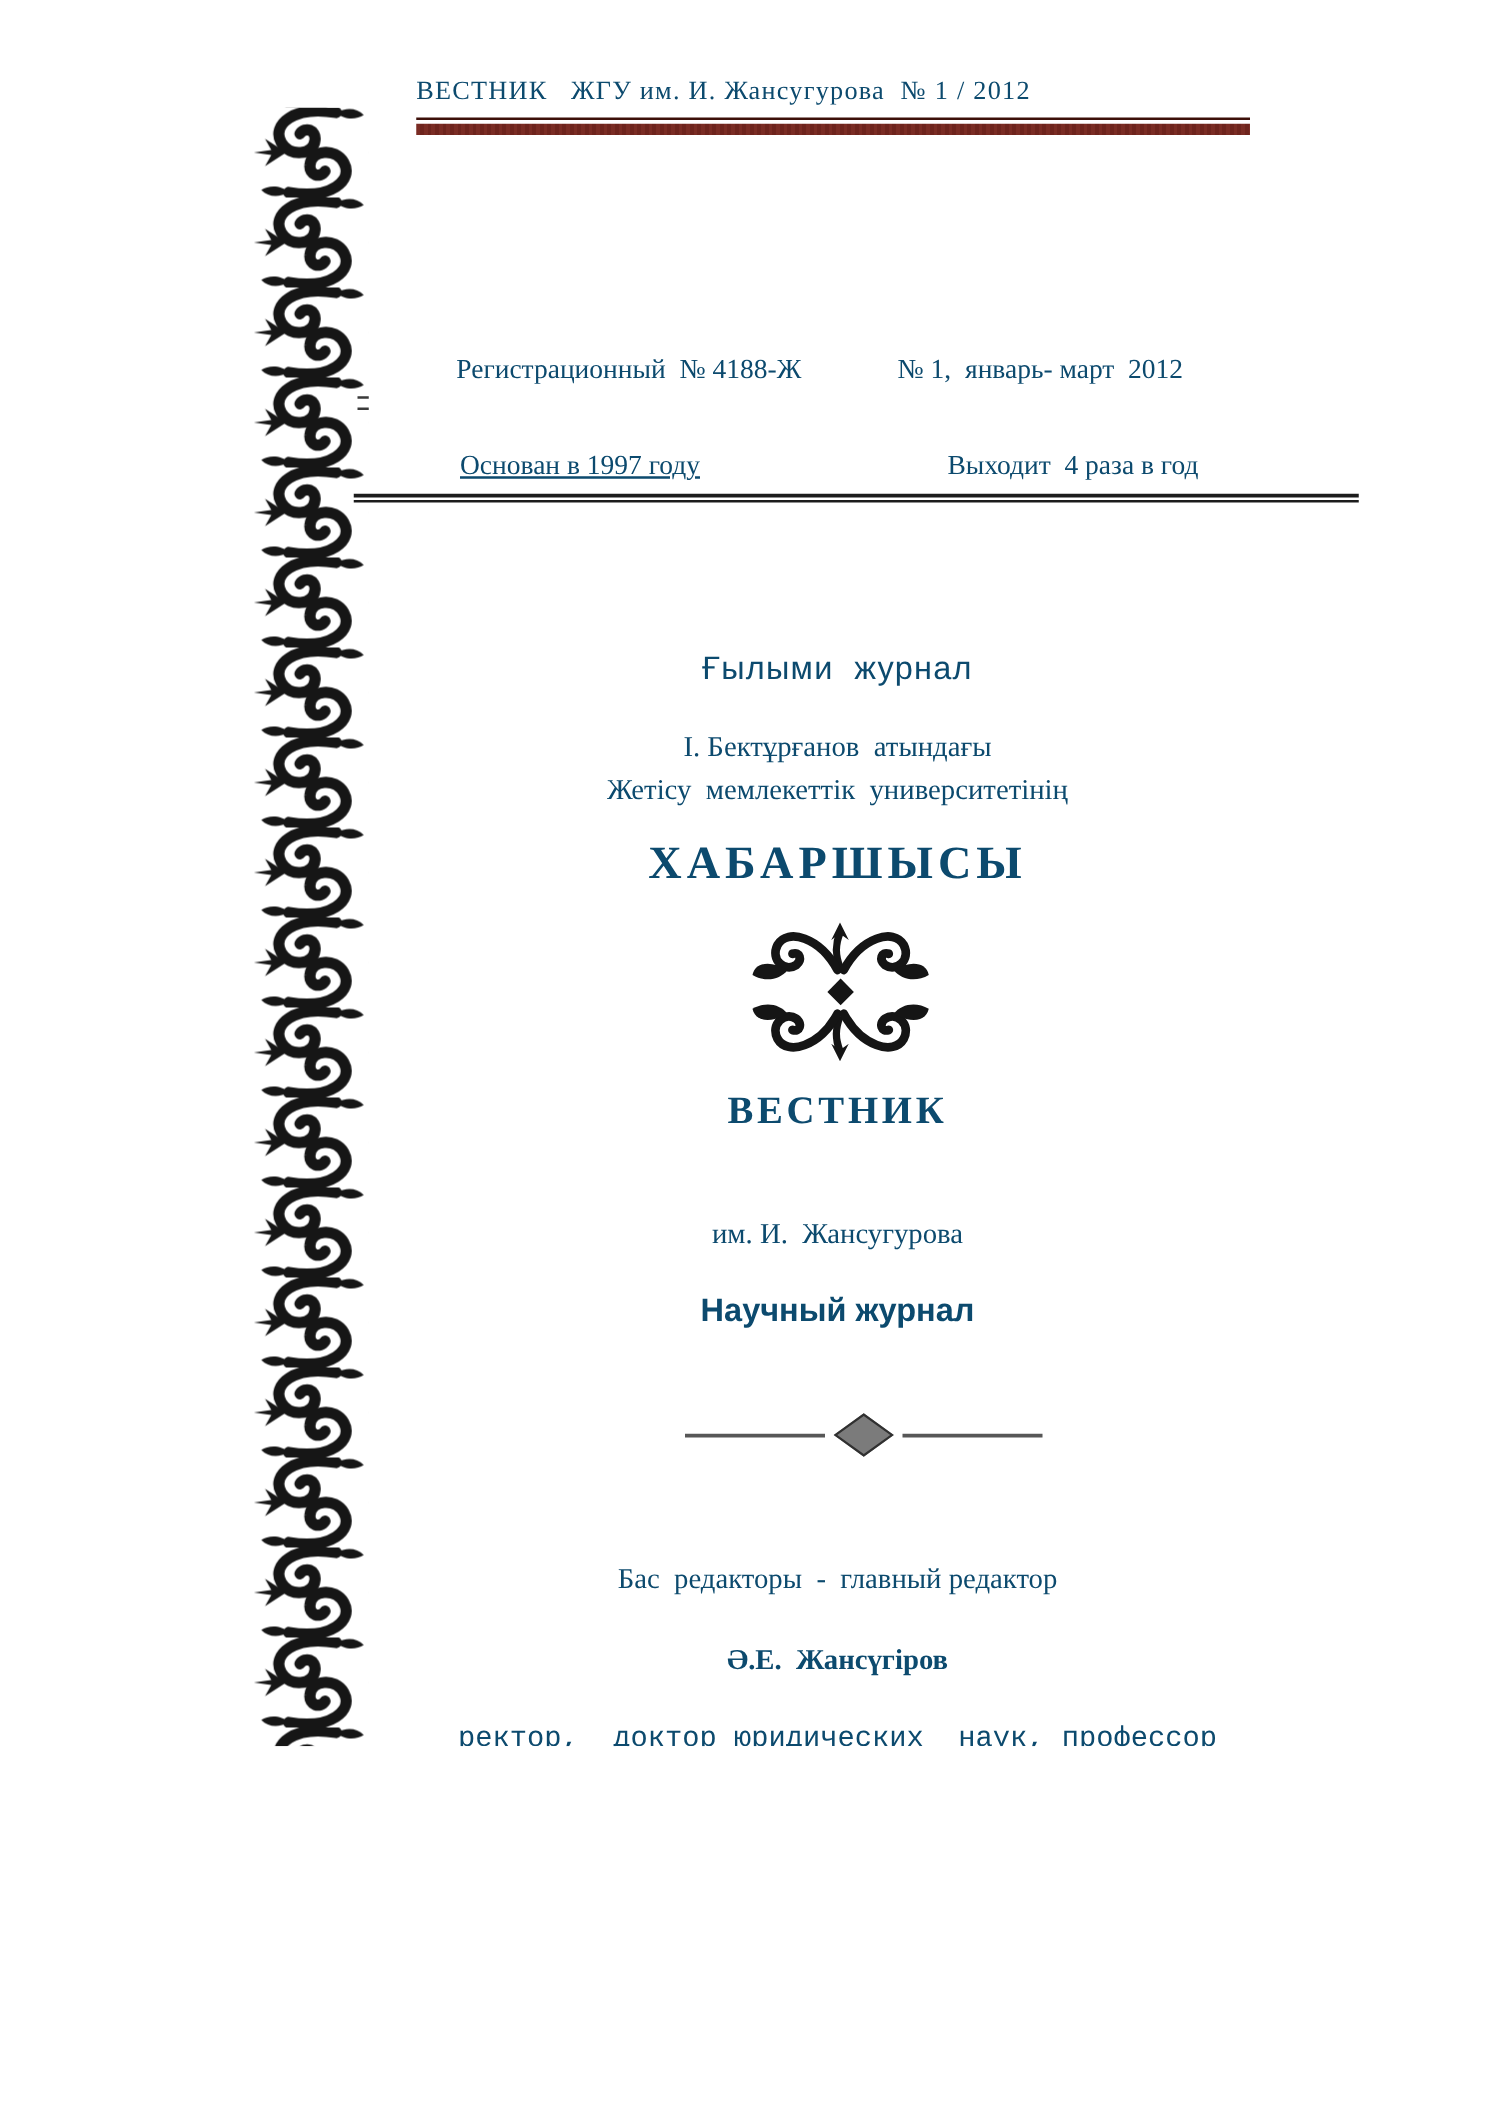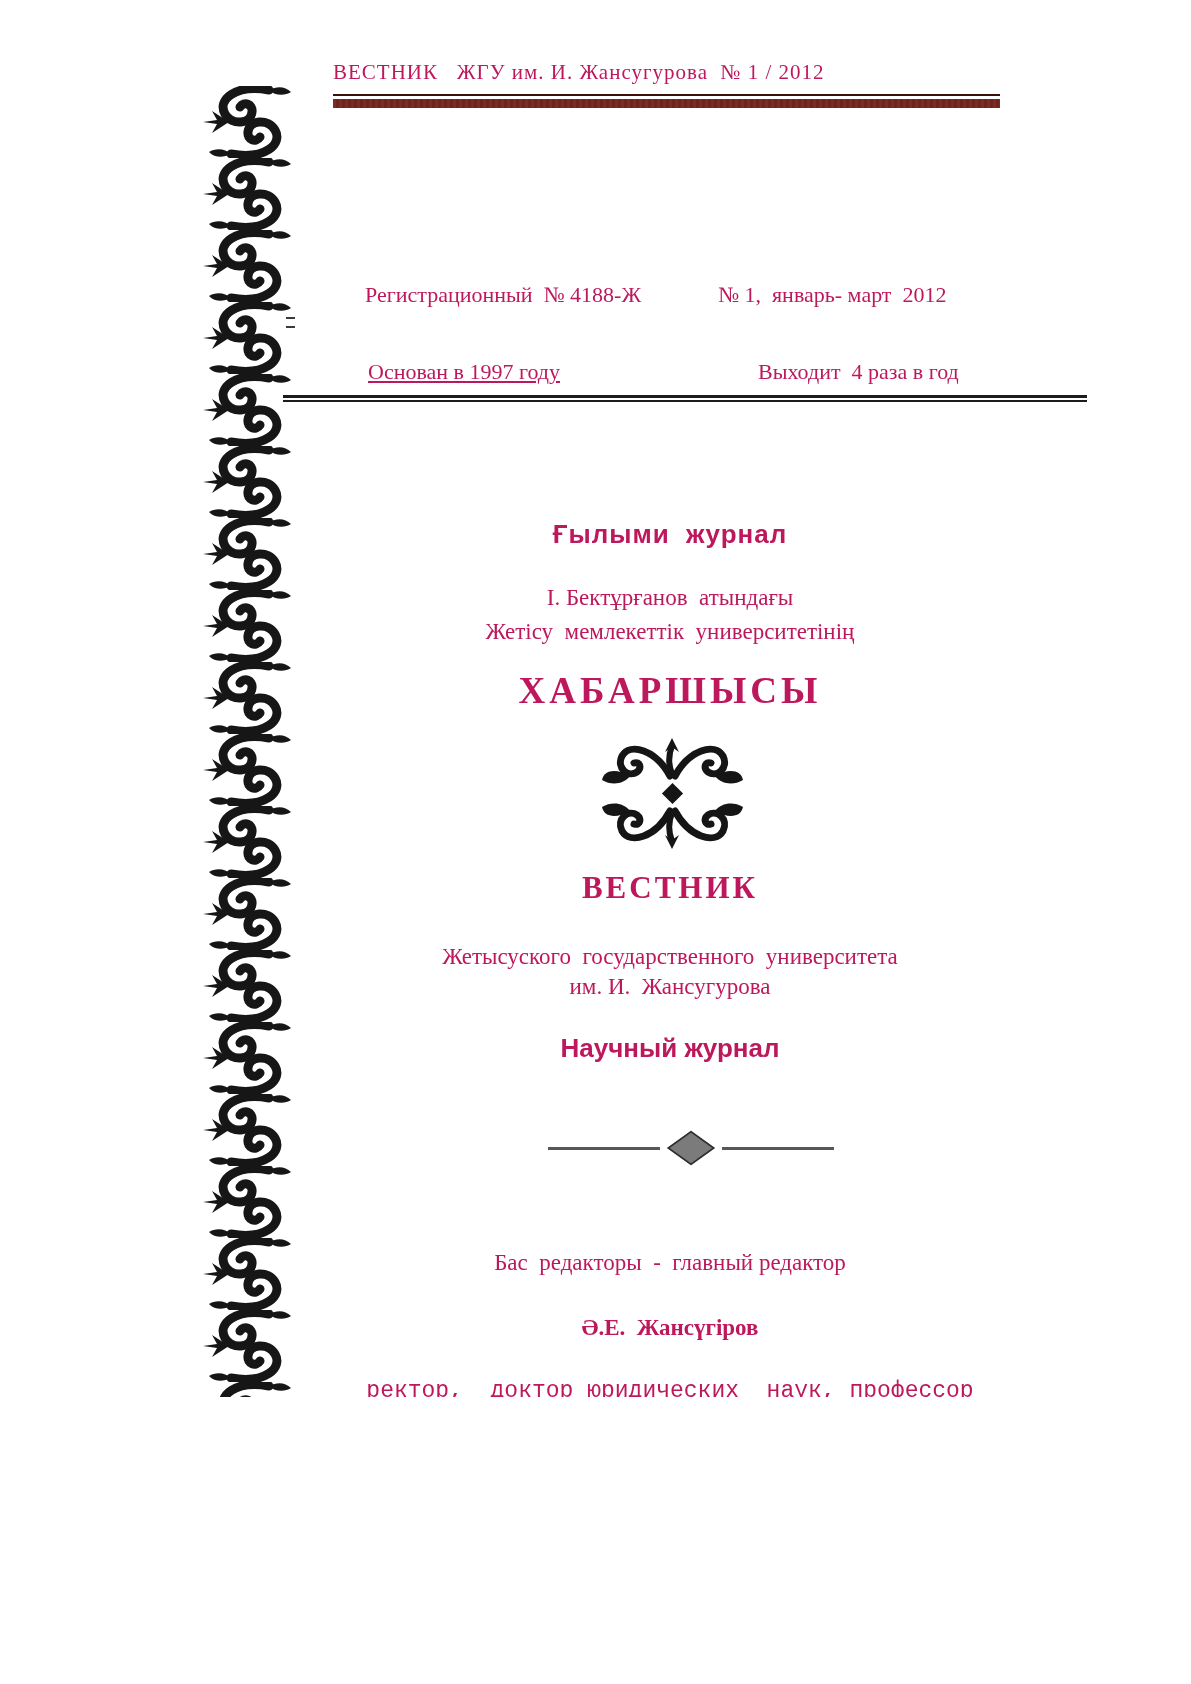--- a/index.html
+++ b/index.html
@@ -1,37 +1,37 @@
 <!DOCTYPE html>
 <html><head>
 <meta charset="utf-8">
 <style>
   html,body{margin:0;padding:0;background:#ffffff;}
   #page{
     position:relative;width:1191px;height:1397px;background:#ffffff;overflow:hidden;
-    font-family:"Liberation Serif","DejaVu Serif",serif;color:#be185d;
+    font-family:"Liberation Serif","DejaVu Serif",serif;color:#0c4a6e;
   }
   .txt{position:absolute;white-space:pre;line-height:1.15;}
   .centered{left:245px;width:850px;text-align:center;}
 
   .header-title{left:333px;top:60px;font-size:21px;letter-spacing:1px;}
   .maroon-thin{position:absolute;left:333px;top:94px;width:667px;height:2px;background:#3d100a;}
   .maroon-band{position:absolute;left:333px;top:99px;width:667px;height:9px;
     background:repeating-linear-gradient(90deg,#7a2c24 0 3px,#6e241d 3px 6px);}
 
   .reg-left{left:365px;top:282px;font-size:22px;}
   .reg-right{left:718px;top:282px;font-size:22px;}
   .eq-mark{position:absolute;left:286px;top:317px;width:9px;height:7px;
     border-top:2px solid #3a3a3a;border-bottom:2px solid #3a3a3a;}
   .founded-left{left:368px;top:359px;font-size:22px;text-decoration:underline;}
   .founded-right{left:758px;top:359px;font-size:22px;}
   .black-rule{position:absolute;left:283px;top:395px;width:804px;height:2px;
     border-top:3px solid #1c1c1c;border-bottom:2px solid #1c1c1c;}
 
-  .gylymi{top:520px;font-family:"Liberation Sans","DejaVu Sans",sans-serif;font-weight:bold;font-size:26px;letter-spacing:1px;}
+  .gylymi{top:520px;font-family:"Liberation Sans","DejaVu Sans",sans-serif;font-weight:normal;font-size:26px;letter-spacing:1px;}
   .kz1{top:585px;font-size:23px;}
   .kz2{top:619px;font-size:23px;}
   .habar{top:670px;font-size:37px;font-weight:bold;letter-spacing:4px;}
   .ornament-center{position:absolute;left:600px;top:736px;}
   .vestnik{top:870px;font-size:31px;font-weight:bold;letter-spacing:3px;}
   .ru1{top:944px;font-size:23px;}
   .ru2{top:974px;font-size:23px;}
   .nauchny{top:1034px;font-family:"Liberation Sans","DejaVu Sans",sans-serif;font-weight:bold;font-size:26px;}
 
   .divider{position:absolute;left:548px;top:1132px;width:286px;height:32px;
@@ -94,21 +94,20 @@
         <path d="M30 40 C16 32 4 34 2 44 C12 50 24 48 30 40 Z" fill="#151515"></path>
         <path d="M115 40 C129 32 141 34 143 44 C133 50 121 48 115 40 Z" fill="#151515"></path>
       </g>
     </defs>
     <use href="#ktop"></use>
     <use href="#ktop" transform="translate(0,115) scale(1,-1)"></use>
     <rect x="65" y="50" width="15" height="15" fill="#151515" transform="rotate(45 72.5 57.5)"></rect>
   </svg>
 
   <div class="txt centered vestnik">ВЕСТНИК</div>
-  <div class="txt centered ru1">Жетысуского  государственного  университета</div>
   <div class="txt centered ru2">им. И.  Жансугурова</div>
   <div class="txt centered nauchny">Научный журнал</div>
 
   <div class="divider">
     <span class="dl"></span>
     <span class="diamond"></span>
     <span class="dl"></span>
   </div>
 
   <div class="txt centered bas">Бас  редакторы  -  главный редактор</div>

